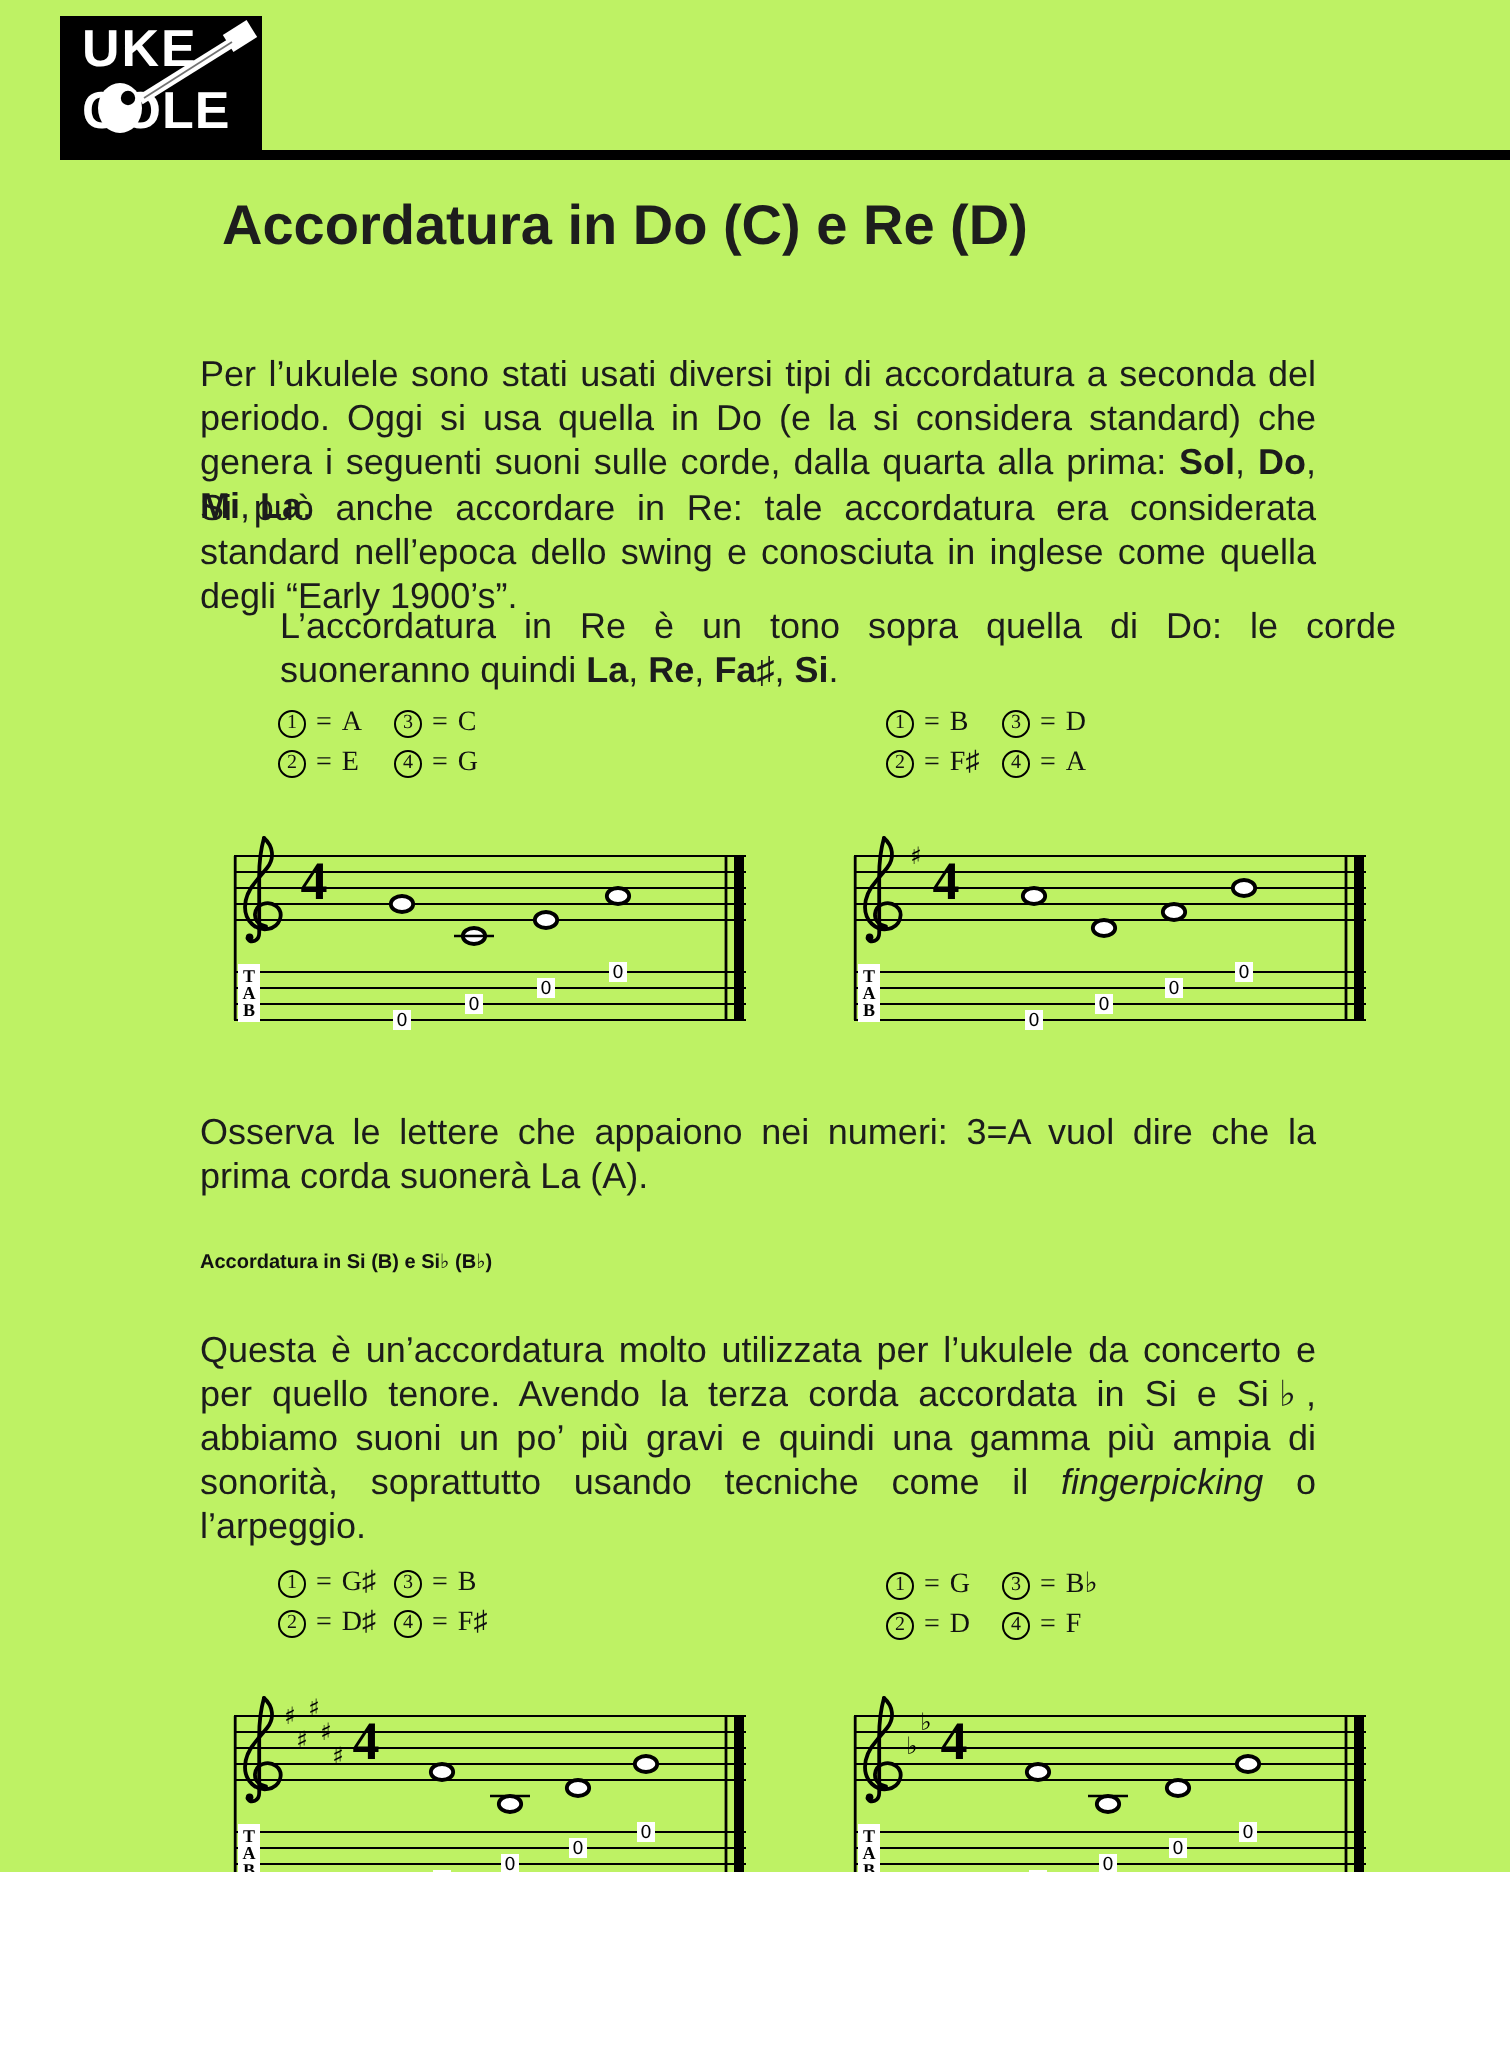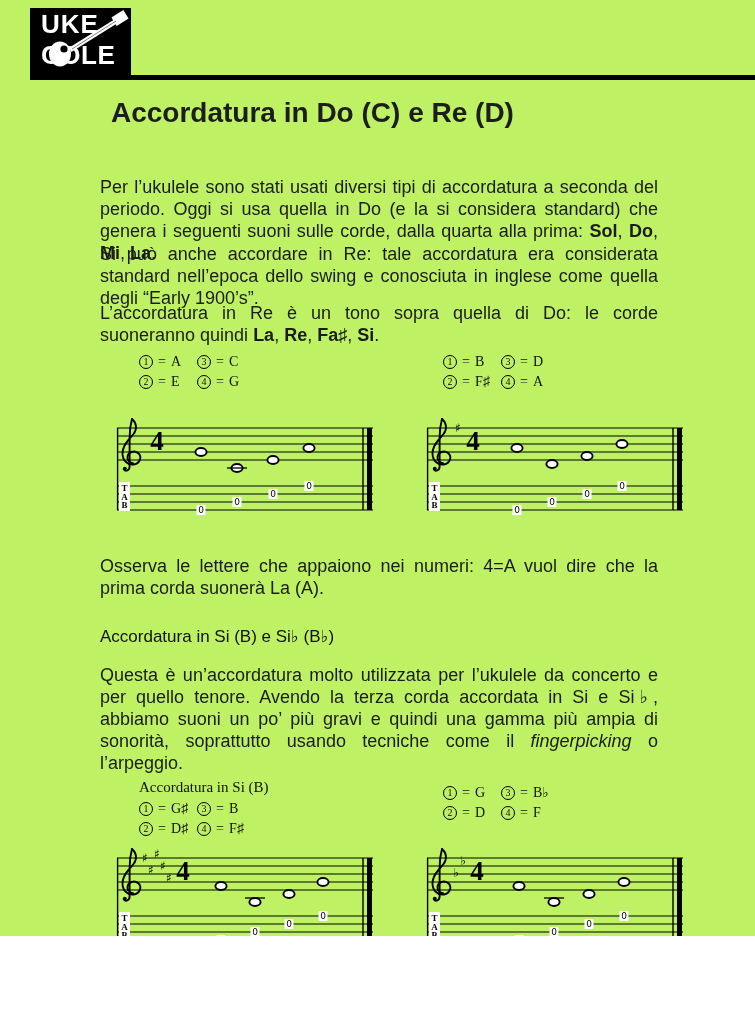--- a/index.html
+++ b/index.html
@@ -12,23 +12,23 @@
   
   .logo { position: absolute; left: 30px; top: 8px; width: 101px; height: 68px; background: #000; }
   .logo .l1 { position: absolute; left: 11px; top: 1px;  font-size: 26px; font-weight: 700; color: #fff; letter-spacing: 1px; z-index: 2; }
   .logo .l2 { position: absolute; left: 11px; top: 32px; font-size: 26px; font-weight: 700; color: #fff; letter-spacing: .5px; z-index: 2; }
   .logo svg { position: absolute; left: 0; top: 0; width: 101px; height: 68px; z-index: 3; }
   .rule { position: absolute; left: 30px; top: 75px; width: 725px; height: 5px; background: #000; }
 
   .title { position: absolute; left: 99px; top: 97px; font-size: 28px; font-weight: 700; color: #1d1d1d; margin-left: 12px; }
 
   .para { position: absolute; left: 100px; width: 558px; font-size: 18px; line-height: 22px; text-align: justify; color: #1c1c1c; }
-  #p1 { top: 176px; } #p2 { top: 243px; } #p3 { top: 302px; }
+  #p1 { top: 176px; } #p2 { top: 243px; } #p3 { top: 302px; margin-left: 40px; }
   #observe { top: 555px; }
-  .h2 { position: absolute; left: 100px; top: 626px; font-size: 17px; font-weight: 400; color: #111; }
+  .h2 { position: absolute; left: 100px; top: 626px; font-size: 10px; font-weight: 700; color: #111; }
   #p4 { top: 664px; }
 
   
   .tuning { position: absolute; width: 240px; font-family: "Liberation Serif", "DejaVu Serif", serif; color: #111; }
   .t-title { font-size: 15px; }
   .t-grid { display: grid; grid-template-columns: 58px 100px; row-gap: 4px; margin-top: 5px; font-size: 14px; }
   .entry { display: flex; align-items: center; gap: 5px; white-space: nowrap; }
   .circ { display: inline-flex; width: 14px; height: 14px; border: 1.2px solid #000; border-radius: 50%;
           align-items: center; justify-content: center; font-size: 10px; line-height: 1; flex: none; }
   #tun-do  { left: 139px; top: 349px; } #tun-re  { left: 443px; top: 349px; }
@@ -211,27 +211,26 @@
         <rect x="126.5" y="81" width="9" height="10" fill="#fff"></rect>
           <text class="fret" x="131" y="89">0</text>
         <rect x="161.5" y="73" width="9" height="10" fill="#fff"></rect>
           <text class="fret" x="166" y="81">0</text>
         <rect x="196.5" y="65" width="9" height="10" fill="#fff"></rect>
           <text class="fret" x="201" y="73">0</text>
       </g>
     </svg>
   </div>
 
-  <p class="para" id="observe">Osserva le lettere che appaiono nei numeri: 4=A vuol dire che la prima corda suonerà La (A).</p>
+  <p class="para" id="observe">Osserva le lettere che appaiono nei numeri: 3=A vuol dire che la prima corda suonerà La (A).</p>
 
   <h2 class="h2">Accordatura in Si (B) e Si♭ (B♭)</h2>
   <p class="para" id="p4"><span>Questa è un’accordatura molto utilizzata per l’ukulele da concerto e per quello tenore. Avendo la terza corda accordata in Si e Si♭, abbiamo suoni un po’ più gravi e quindi una gamma più ampia di sonorità, soprattutto usando tecniche come il </span><em>fingerpicking</em><span> o l’arpeggio.</span></p>
 
   <div class="tuning" id="tun-si">
-    <div class="t-title">Accordatura in Si (B)</div>
     <div class="t-grid">
       <span class="entry">
           <span class="circ">1</span>
           <span>=</span>
           <span>G♯</span>
         </span>
       <span class="entry">
           <span class="circ">3</span>
           <span>=</span>
           <span>B</span>

